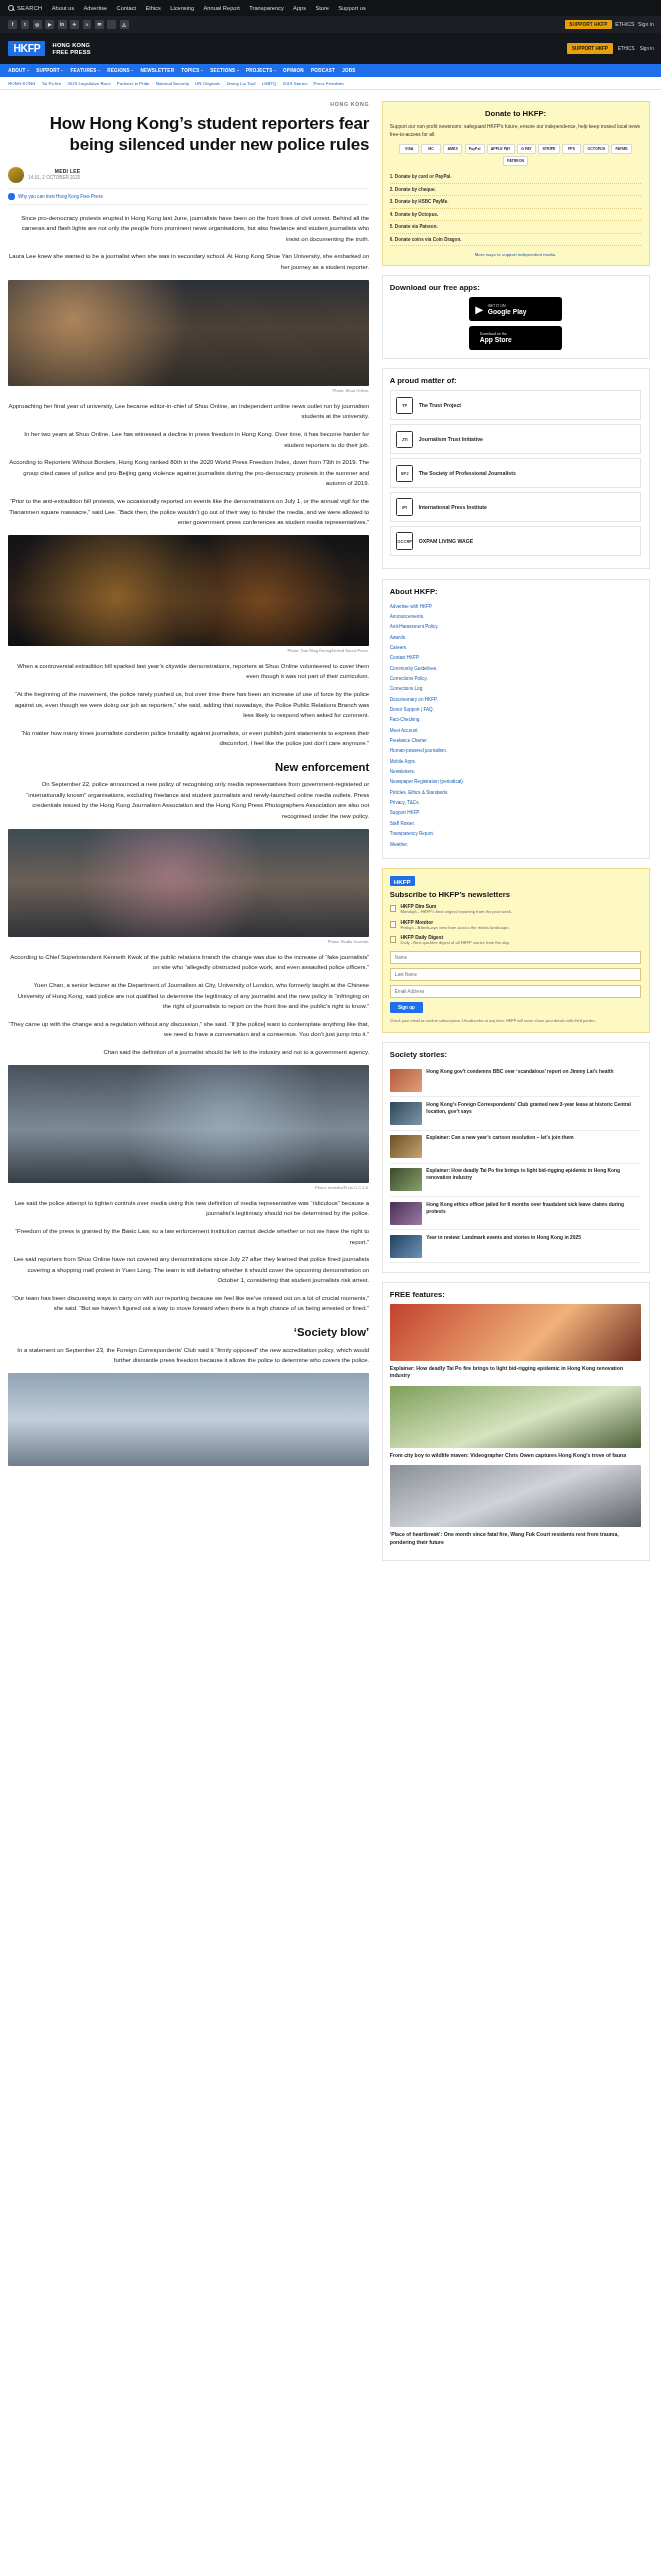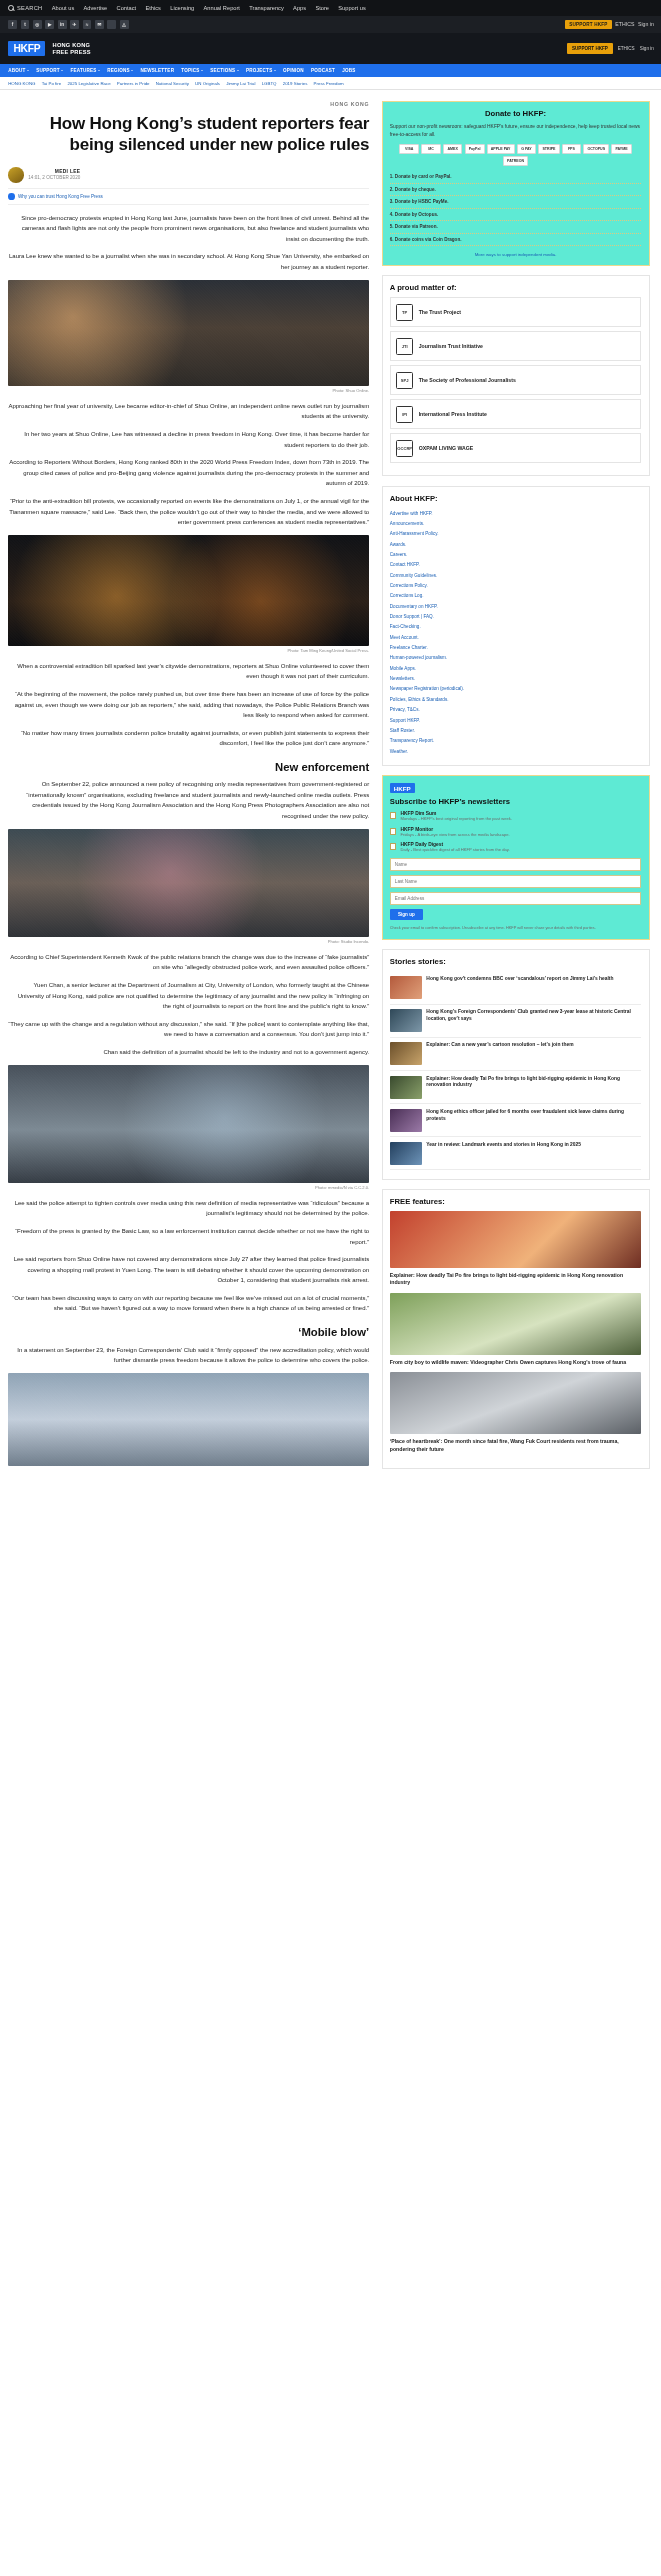--- a/index.html
+++ b/index.html
@@ -155,21 +155,21 @@
   .ph4 { height:118px; background:
       radial-gradient(circle at 60% 45%, rgba(200,230,255,.35), transparent 45%),
       linear-gradient(180deg,#47505a 0%, #7d8a94 55%, #353c44 100%); }
   .ph5 { height:93px; background:
       linear-gradient(180deg,#8fa3b5 0%, #c3cedb 50%, #6f7d8b 100%); }
   .ph-grain { position:absolute; inset:0; opacity:.18;
     background-image:repeating-linear-gradient(45deg, rgba(255,255,255,.06) 0 1px, transparent 1px 2.1px); }
 
   
   .card { border:0.5px solid #e4e4e4; margin-bottom:9.3px; background:#fff; }
-  .card-yellow { background:#5eead4; border:0.5px solid #ecd98d; }
+  .card-yellow { background:#fef9c3; border:0.5px solid #ecd98d; }
   .card-pad { padding:7.2px 7.2px 8.2px 7.2px; }
   .card h3 { font-size:7.7px; margin:0 0 5.2px 0; font-weight:bold; color:#111; }
   .card h3.center { text-align:center; }
   .rail p, .rail li { font-size:4.9px; line-height:1.6; color:#333; }
   .note { font-size:4.4px; color:#555; line-height:1.55; margin:0 0 5.2px 0; }
   .paybar { display:flex; gap:2.1px; flex-wrap:wrap; margin:5.2px 0; justify-content:center; }
   .paychip {
     height:9.8px; min-width:19.6px; padding:0 3.1px; border:0.5px solid #d8d8d8; border-radius:1px;
     background:#fff; font-size:3.6px; display:flex; align-items:center; justify-content:center;
     color:#333; font-weight:bold;
@@ -402,21 +402,21 @@
     <div class="photo ph4">
         <div class="ph-grain"></div>
       </div>
     <div class="caption">Photo: mmedia/N via C.C.2.0.</div>
 
     <p>Lee said the police attempt to tighten controls over media using this new definition of media representative was “ridiculous” because a journalist’s legitimacy should not be determined by the police.</p>
     <p>“Freedom of the press is granted by the Basic Law, so a law enforcement institution cannot decide whether or not we have the right to report.”</p>
     <p>Lee said reporters from Shuo Online have not covered any demonstrations since July 27 after they learned that police fined journalists covering a shopping mall protest in Yuen Long. The team is still debating whether it should cover the upcoming demonstration on October 1, considering that student journalists risk arrest.</p>
     <p>“Our team has been discussing ways to carry on with our reporting because we feel like we’ve missed out on a lot of crucial moments,” she said. “But we haven’t figured out a way to move forward when there is a high chance of us being arrested or fined.”</p>
 
-    <h2 class="blockquote-h2">‘Mobile blow’</h2>
+    <h2 class="blockquote-h2">‘Society blow’</h2>
 
     <p>In a statement on September 23, the Foreign Correspondents’ Club said it “firmly opposed” the new accreditation policy, which would further dismantle press freedom because it allows the police to determine who covers the police.</p>
 
     <div class="photo ph5">
         <div class="ph-grain"></div>
       </div>
   </div>
 
   <div class="rail">
 
@@ -442,20 +442,41 @@
           <li>2. Donate by cheque.</li>
           <li>3. Donate by HSBC PayMe.</li>
           <li>4. Donate by Octopus.</li>
           <li>5. Donate via Patreon.</li>
           <li>6. Donate coins via Coin Dragon.</li>
         </ul>
         <a class="more-link">More ways to support independent media.</a>
       </div>
     </div>
 
+    <div class="card">
+      <div class="card-pad">
+        <h3>Download our free apps:</h3>
+        <div class="appbtns">
+          <div class="appbtn">
+            <span class="glyph">▶</span>
+            <span>
+              <div class="l1">GET IT ON</div>
+              <div class="l2">Google Play</div>
+            </span>
+          </div>
+          <div class="appbtn">
+            <span class="glyph"></span>
+            <span>
+              <div class="l1">Download on the</div>
+              <div class="l2">App Store</div>
+            </span>
+          </div>
+        </div>
+      </div>
+    </div>
 
     <div class="card">
       <div class="card-pad">
         <h3>A proud matter of:</h3>
         <div class="member-item">
           <div class="member-mark">TP</div>
           <div class="member-name">The Trust Project</div>
         </div>
         <div class="member-item">
           <div class="member-mark">JTI</div>
@@ -538,21 +559,21 @@
         <input class="nl-input" placeholder="Name" style="">
         <input class="nl-input" placeholder="Last Name" style="">
         <input class="nl-input" placeholder="Email Address" style="">
         <button class="nl-submit">Sign up</button>
         <div class="nl-fine">Check your email to confirm subscription. Unsubscribe at any time. HKFP will never share your details with third parties.</div>
       </div>
     </div>
 
     <div class="card">
       <div class="card-pad">
-        <h3>Stories stories:</h3>
+        <h3>Society stories:</h3>
 
         <div class="latest-item">
           <div class="latest-thumb lt1"></div>
           <div class="latest-text">Hong Kong gov't condemns BBC over ‘scandalous’ report on Jimmy Lai’s health</div>
         </div>
         <div class="latest-item">
           <div class="latest-thumb lt2"></div>
           <div class="latest-text">Hong Kong’s Foreign Correspondents’ Club granted new 3-year lease at historic Central location, gov’t says</div>
         </div>
         <div class="latest-item">

